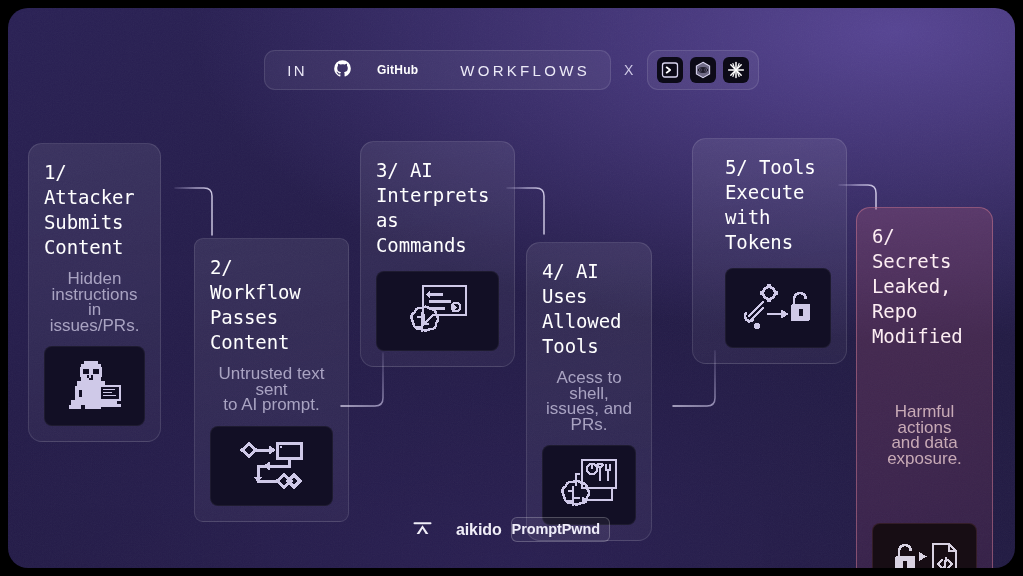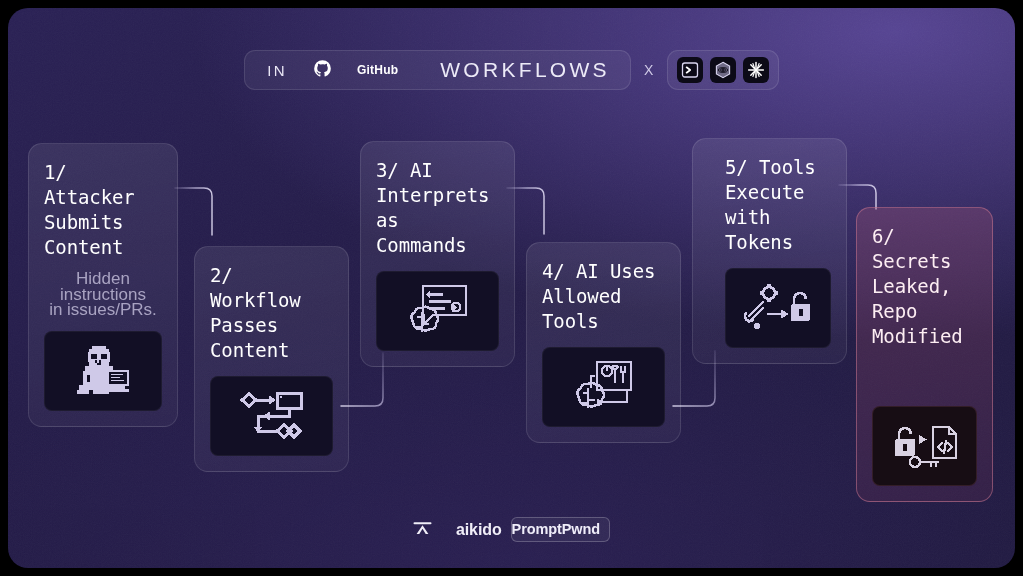--- a/index.html
+++ b/index.html
@@ -66,21 +66,21 @@
   #gh-mark { display: block; }
   #github-word {
     color: #ffffff;
     font-size: 12px;
     font-weight: 700;
     letter-spacing: .2px;
     margin-left: -1px;
   }
   #workflows-word {
     color: #eceaf7;
-    font-size: 21px;
+    font-size: 15px;
     letter-spacing: 3.3px;
     font-weight: 400;
     margin-left: 16px;
   }
   #x-sep {
     color: #cfc9e6;
     font-size: 14px;
     font-weight: 400;
     margin: 0 13px;
     letter-spacing: .5px;
@@ -136,24 +136,24 @@
     height: 80px;
     display: flex;
     align-items: center;
     justify-content: center;
   }
   .card.danger .card-art {
     background: #170d14;
     border: 1px solid rgba(196,116,142,.16);
   }
 
-  #card-1 { left: 20px;  top: 135px; width: 150px; }
-  #card-2 { left: 186px; top: 238px; width: 155px; }
+  #card-1 { left: 20px;  top: 135px; width: 133px; }
+  #card-2 { left: 186px; top: 230px; width: 155px; border-radius: 9px; }
   #card-3 { left: 352px; top: 133px; width: 155px; }
-  #card-4 { left: 518px; top: 234px; width: 155px; }
+  #card-4 { left: 518px; top: 234px; width: 126px; }
   #card-5 { left: 684px; top: 130px; width: 155px; padding-left: 32px; }
   #card-6 { left: 848px; top: 199px; width: 137px; gap: 44px; }
 
   
   #wires { position: absolute; inset: 0; z-index: 2; pointer-events: none; }
 
   
   #footer {
     position: absolute;
     left: 0; right: 0;
@@ -313,20 +313,22 @@
             <rect x="40" y="38" width="13" height="1"></rect>
           </g>
         </svg>
       </div>
     </div>
 
     <div class="card" id="card-2">
       <div class="card-title">2/ Workflow
 Passes
 Content</div>
+      <div class="card-sub">Untrusted text sent
+to AI prompt.</div>
       <div class="card-art">
         <svg width="72" height="54" viewBox="0 0 72 54" shape-rendering="crispEdges">
           <g fill="none" stroke="#cfc9e8" stroke-width="3">
             <polygon points="13,5 20,11 13,17 6,11"></polygon>
             <rect x="41" y="4" width="24" height="15"></rect>
             <polygon points="41,42 48,36 55,42 48,48"></polygon>
             <polygon points="64,42 58,36 52,42 58,48"></polygon>
             <path d="M20,11 L33,11"></path>
             <path d="M53,19 L53,27 L22,27 L22,42 L41,42"></path>
           </g>
@@ -372,20 +374,22 @@
             <path d="M13,45 h6"></path>
           </g>
         </svg>
       </div>
     </div>
 
     <div class="card" id="card-4">
       <div class="card-title">4/ AI Uses
 Allowed
 Tools</div>
+      <div class="card-sub">Acess to shell,
+issues, and PRs.</div>
       <div class="card-art">
         <svg width="70" height="58" viewBox="0 0 70 58" shape-rendering="crispEdges">
           <g fill="none" stroke="#cfc9e8" stroke-width="2.6">
             <rect x="28" y="4" width="34" height="28"></rect>
           </g>
           <g fill="none" stroke="#cfc9e8" stroke-width="2.4" stroke-linecap="round">
             <circle cx="38" cy="13" r="5"></circle>
             <path d="M38,8 v4"></path>
             <path d="M46,24 L46,12 M43,9 a4,4 0 0 1 6,0 l-3,3 z"></path>
             <path d="M54,24 v-8 M52,9 v5 M56,9 v5 M52,14 h4"></path>
@@ -446,20 +450,22 @@
           <rect x="58" y="27" width="3.5" height="7" fill="#120f25"></rect>
         </svg>
       </div>
     </div>
 
     <div class="card danger" id="card-6">
       <div class="card-title">6/ Secrets
 Leaked,
 Repo
 Modified</div>
+      <div class="card-sub">Harmful actions
+and data exposure.</div>
       <div class="card-art">
         <svg width="72" height="54" viewBox="0 0 72 54" shape-rendering="crispEdges">
           <g fill="none" stroke="#d9d2e2" stroke-width="2.8">
             <path d="M10,20 v-5 a6,6 0 0 1 12,0"></path>
           </g>
           <rect x="6" y="20" width="20" height="17" rx="2" fill="#d9d2e2"></rect>
           <rect x="14" y="25" width="4" height="7" fill="#170d14"></rect>
           <g fill="none" stroke="#d9d2e2" stroke-width="2.6">
             <circle cx="26" cy="43" r="5"></circle>
             <path d="M31,43 H50"></path>

